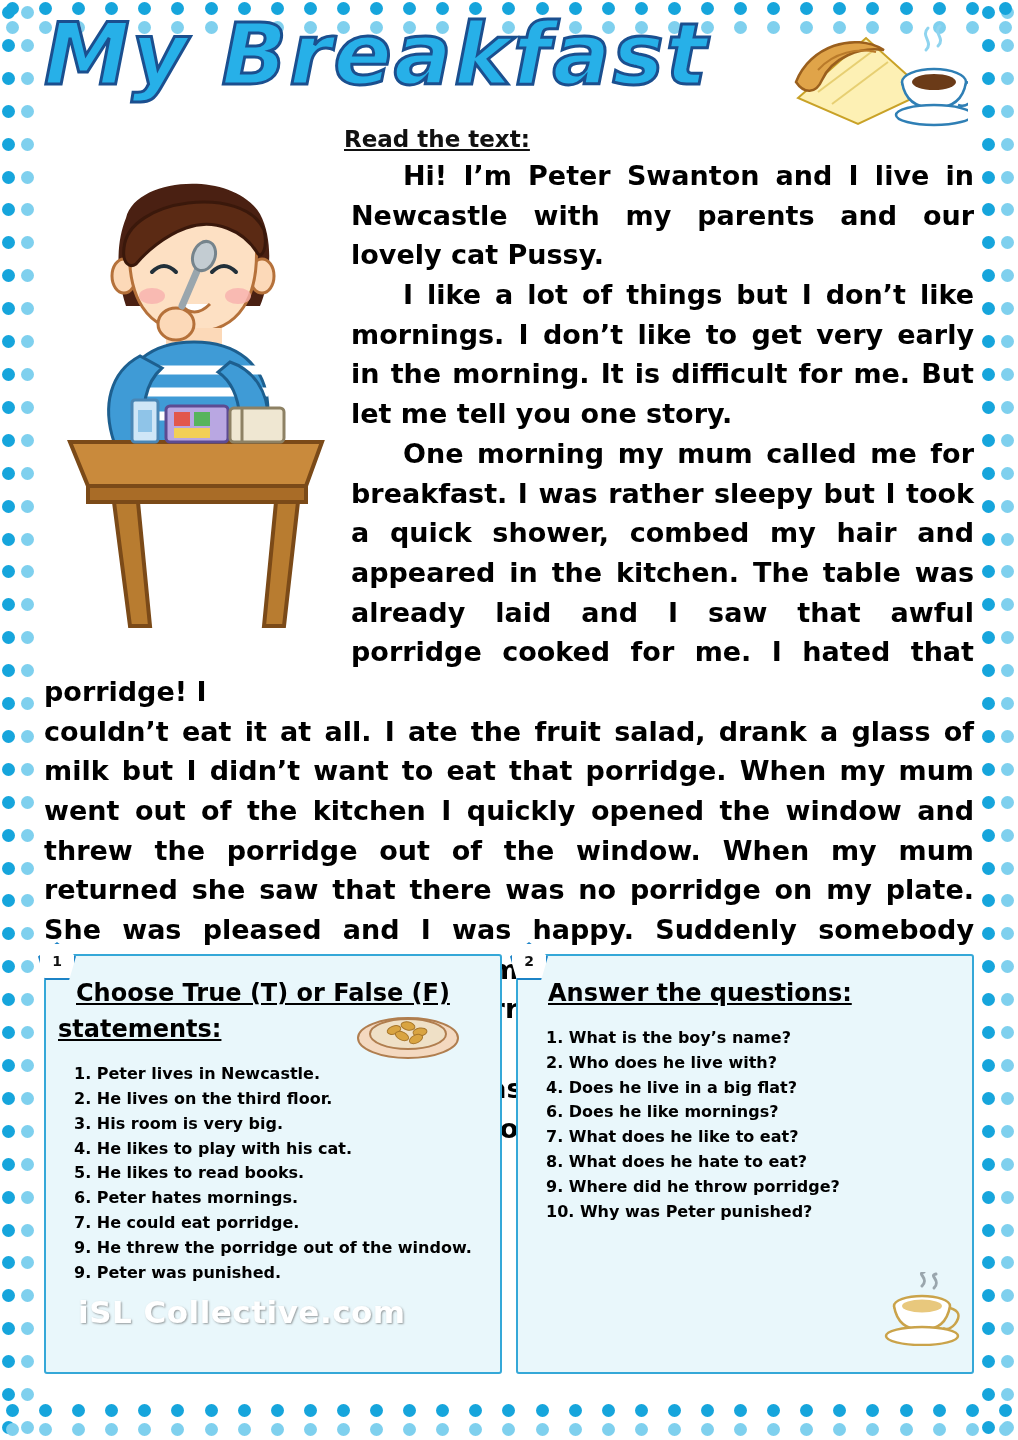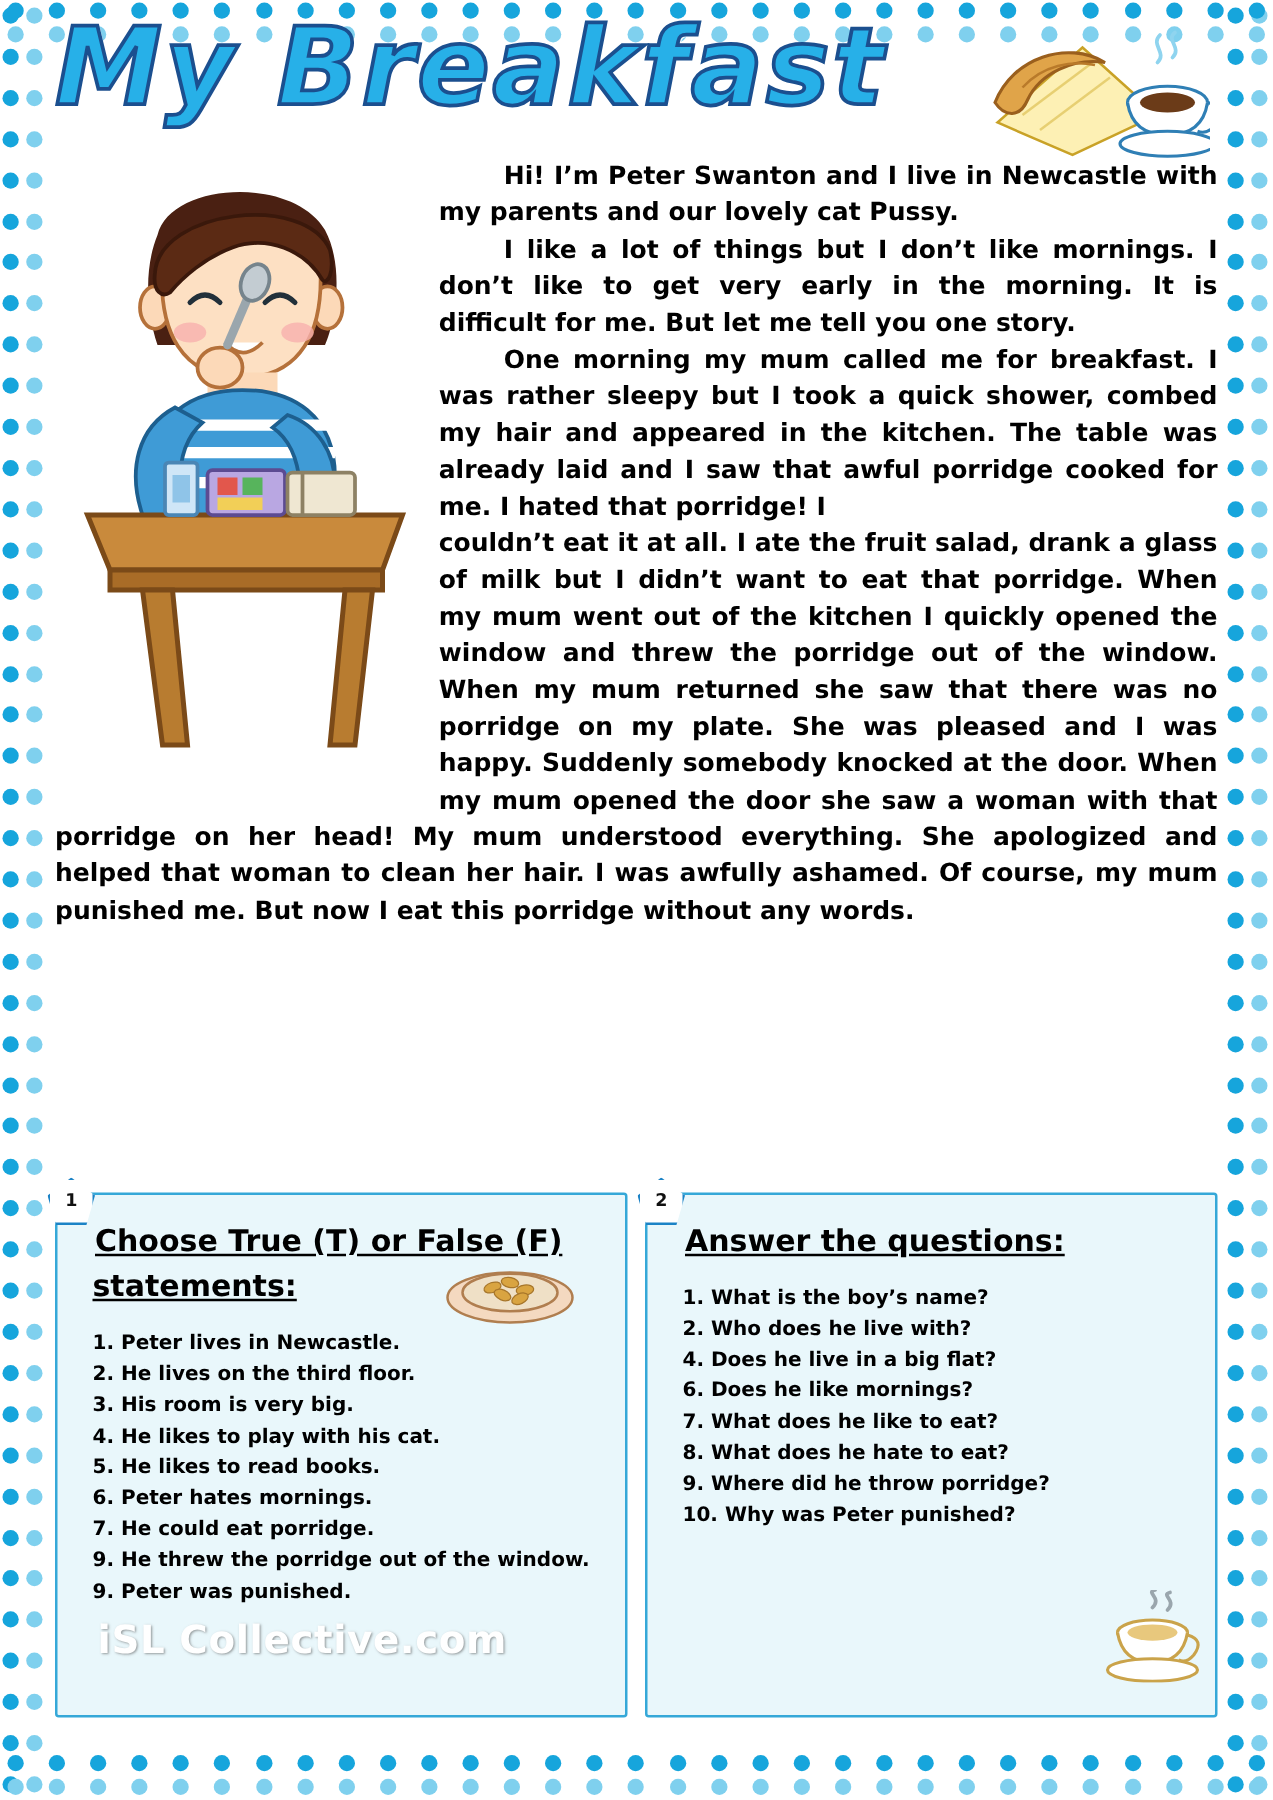--- a/index.html
+++ b/index.html
@@ -104,21 +104,21 @@
   }
   .boy-art {
     float: left;
     width: 285px;
     height: 500px;
     position: relative;
     margin: 0 12px 0 10px;
     shape-outside: inset(0);
   }
   .story {
-    font-size: 20px;
+    font-size: 27px;
     line-height: 1.47;
     color: #000;
     font-weight: bold;
     text-align: justify;
     font-family: "DejaVu Sans", sans-serif;
   }
   .story p {
     margin: 0;
     text-indent: 52px;
   }
@@ -839,20 +839,21 @@
 
         <ellipse cx="146" cy="62" rx="32" ry="13" fill="#ffffff" stroke="#2f7fb5" stroke-width="2.5"></ellipse>
         <path d="M114 62 q4 26 32 26 q28 0 32 -26" fill="#ffffff" stroke="#2f7fb5" stroke-width="2.5"></path>
         <ellipse cx="146" cy="62" rx="22" ry="8" fill="#6b3b18"></ellipse>
         <path d="M178 62 q16 4 6 18 q-6 8 -14 5" fill="none" stroke="#2f7fb5" stroke-width="2.5"></path>
 
         <ellipse cx="146" cy="95" rx="38" ry="10" fill="#ffffff" stroke="#2f7fb5" stroke-width="2.5"></ellipse>
       </svg>
     </div>
 
+    <div class="read-head">Read the text:</div>
 
     <svg class="boy-art" viewBox="0 0 285 500">
 
       <path d="M72 62 C82 20 180 14 206 58 C222 88 214 132 206 150 L72 150 C62 120 62 86 72 62 Z" fill="#4a2012"></path>
 
       <ellipse cx="70" cy="120" rx="12" ry="17" fill="#fcd9b8" stroke="#b5713a" stroke-width="3"></ellipse>
       <ellipse cx="208" cy="120" rx="12" ry="17" fill="#fcd9b8" stroke="#b5713a" stroke-width="3"></ellipse>
 
       <path d="M76 84 C76 48 202 48 202 84 C206 140 186 176 139 176 C92 176 72 140 76 84 Z" fill="#fde0c3" stroke="#b5713a" stroke-width="3"></path>
 
@@ -916,21 +917,21 @@
           <g fill="#d9a441" stroke="#a7762a" stroke-width="1">
             <ellipse cx="38" cy="30" rx="7" ry="4" transform="rotate(-18 38 30)"></ellipse>
             <ellipse cx="52" cy="26" rx="7" ry="4" transform="rotate(12 52 26)"></ellipse>
             <ellipse cx="64" cy="32" rx="7" ry="4" transform="rotate(-8 64 32)"></ellipse>
             <ellipse cx="46" cy="36" rx="7" ry="4" transform="rotate(24 46 36)"></ellipse>
             <ellipse cx="60" cy="39" rx="7" ry="4" transform="rotate(-24 60 39)"></ellipse>
           </g>
         </svg>
 
         <div class="ex-title">Choose True (T) or False (F)</div>
-        <div class="ex-title wrap2" style="margin-left:16px;">statements:</div>
+        <div class="ex-title wrap2" style="margin-left:0;">statements:</div>
 
         <ul class="ex-list">
           <li>1. Peter lives in Newcastle.</li>
           <li>2. He lives on the third floor.</li>
           <li>3. His room is very big.</li>
           <li>4. He likes to play with his cat.</li>
           <li>5. He likes to read books.</li>
           <li>6. Peter hates mornings.</li>
           <li>7. He could eat porridge.</li>
           <li>9. He threw the porridge out of the window.</li>

